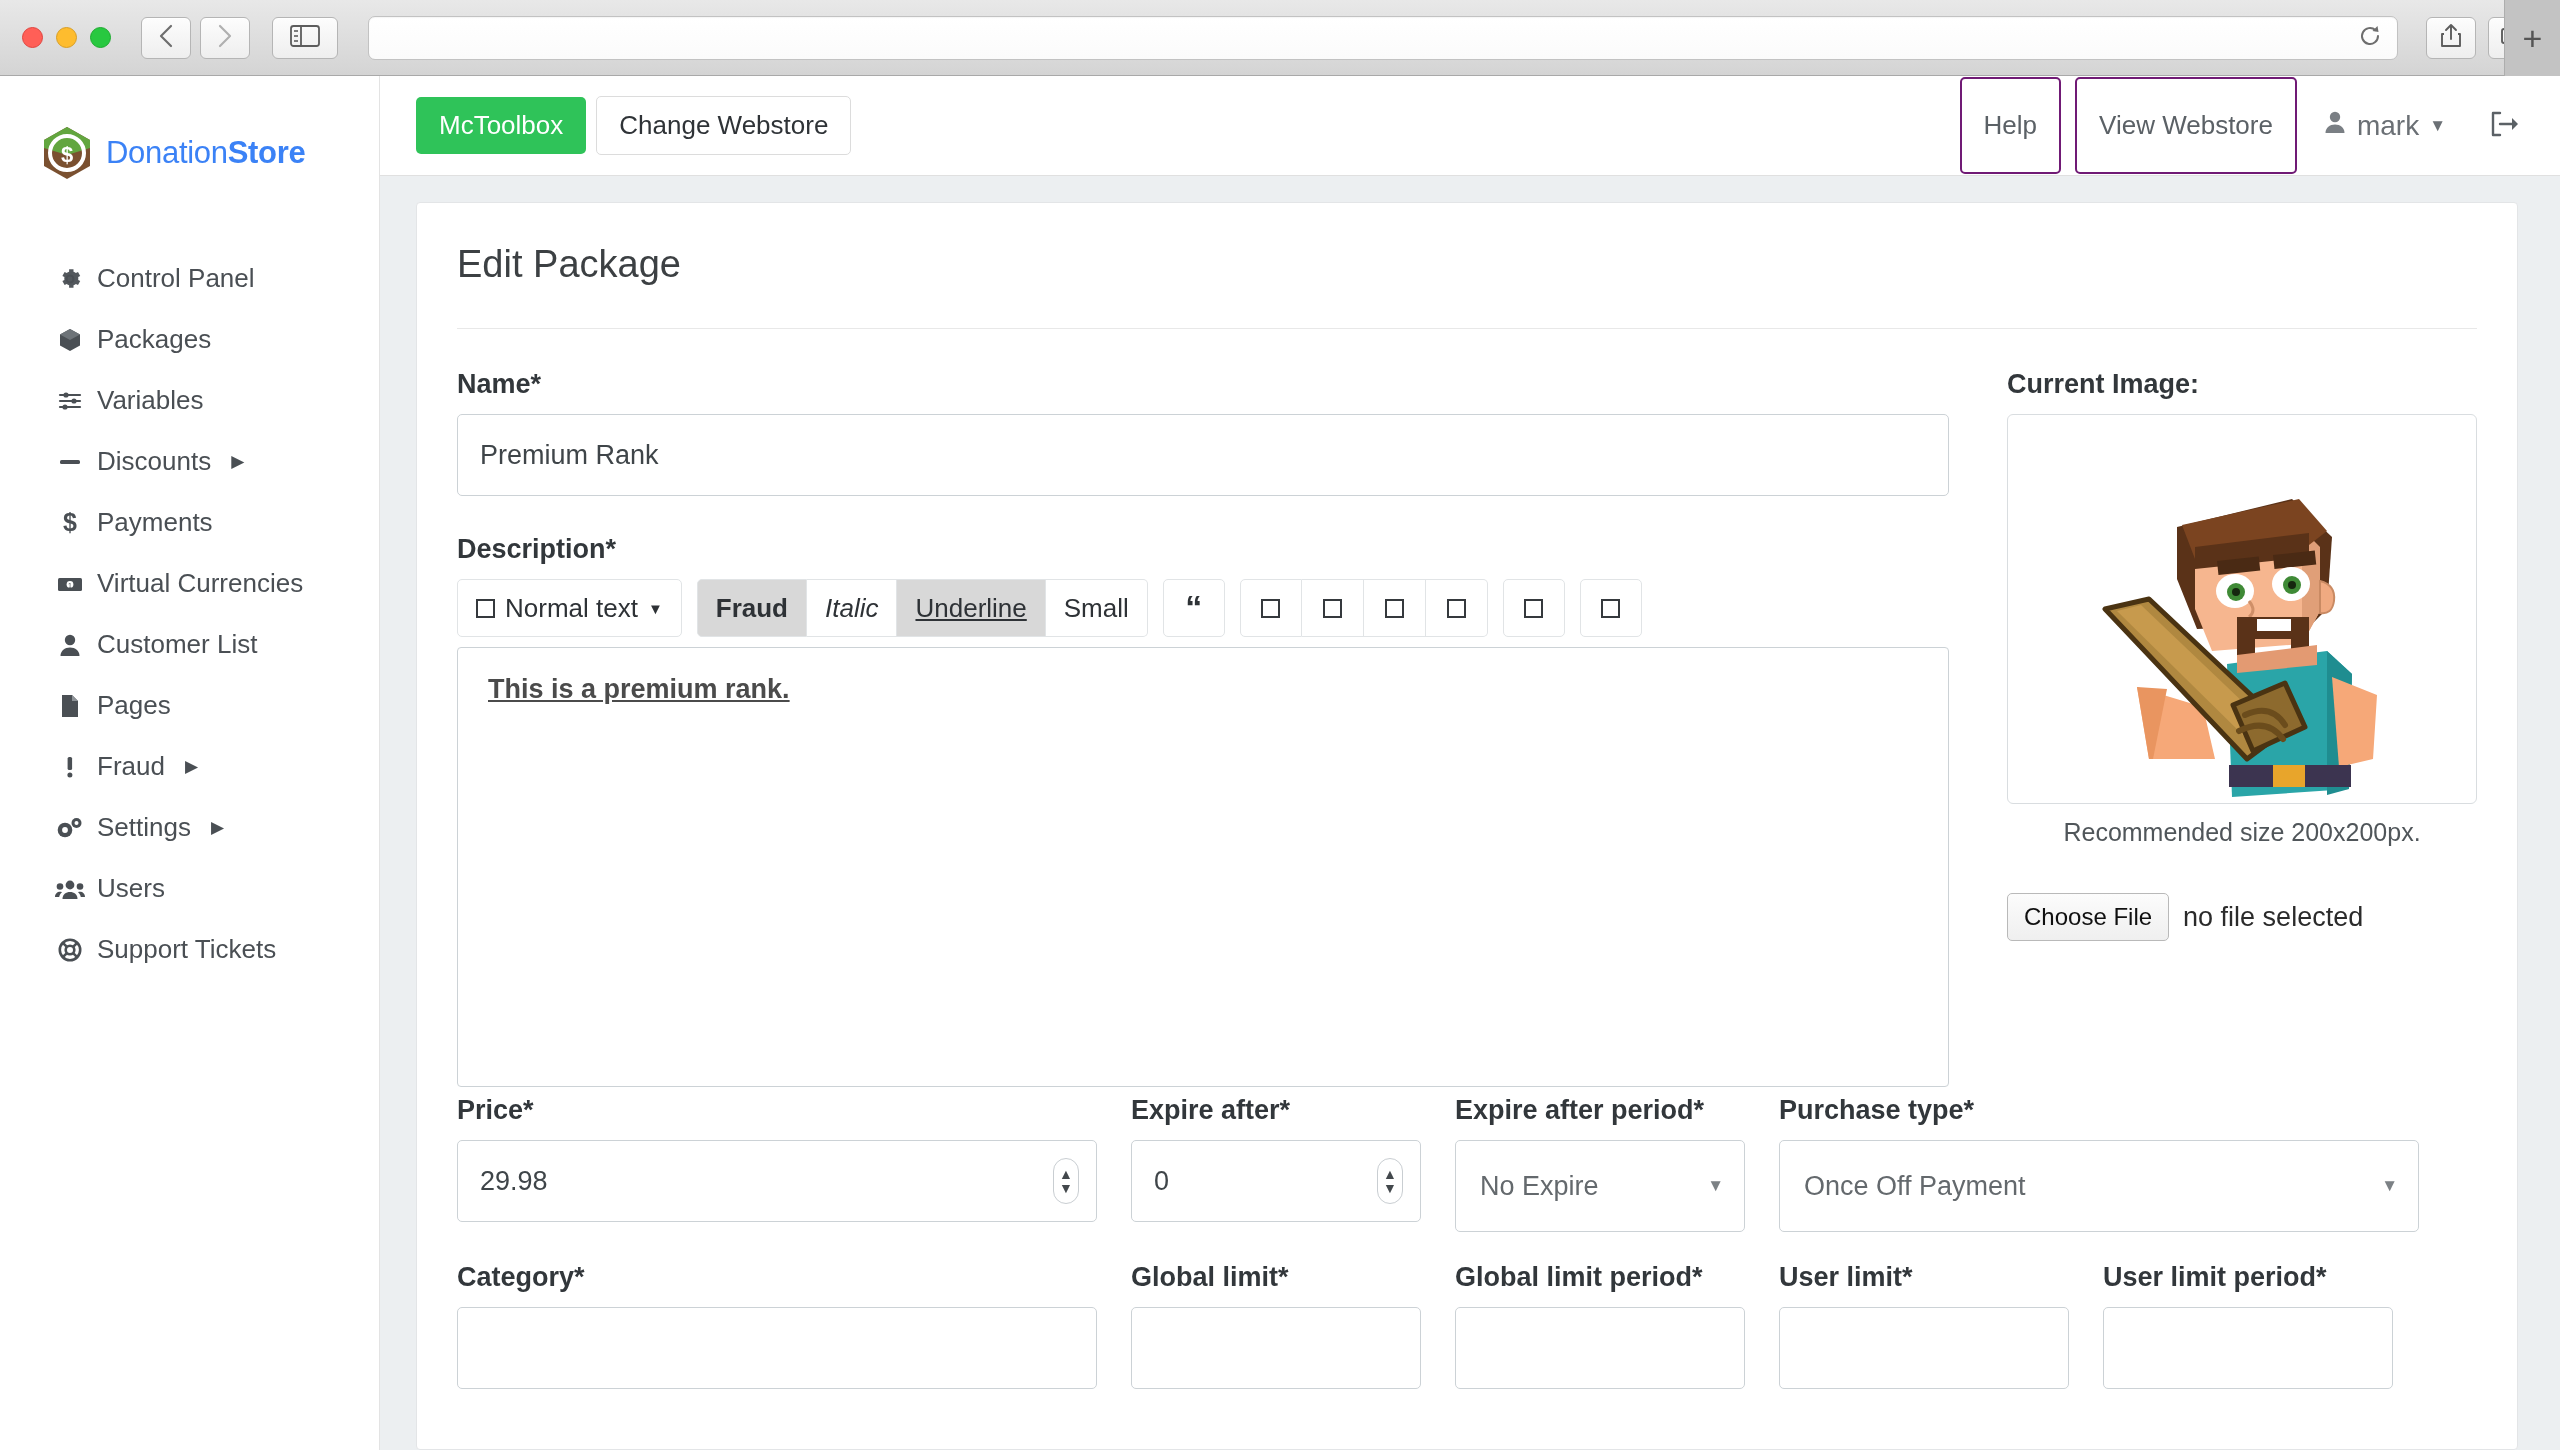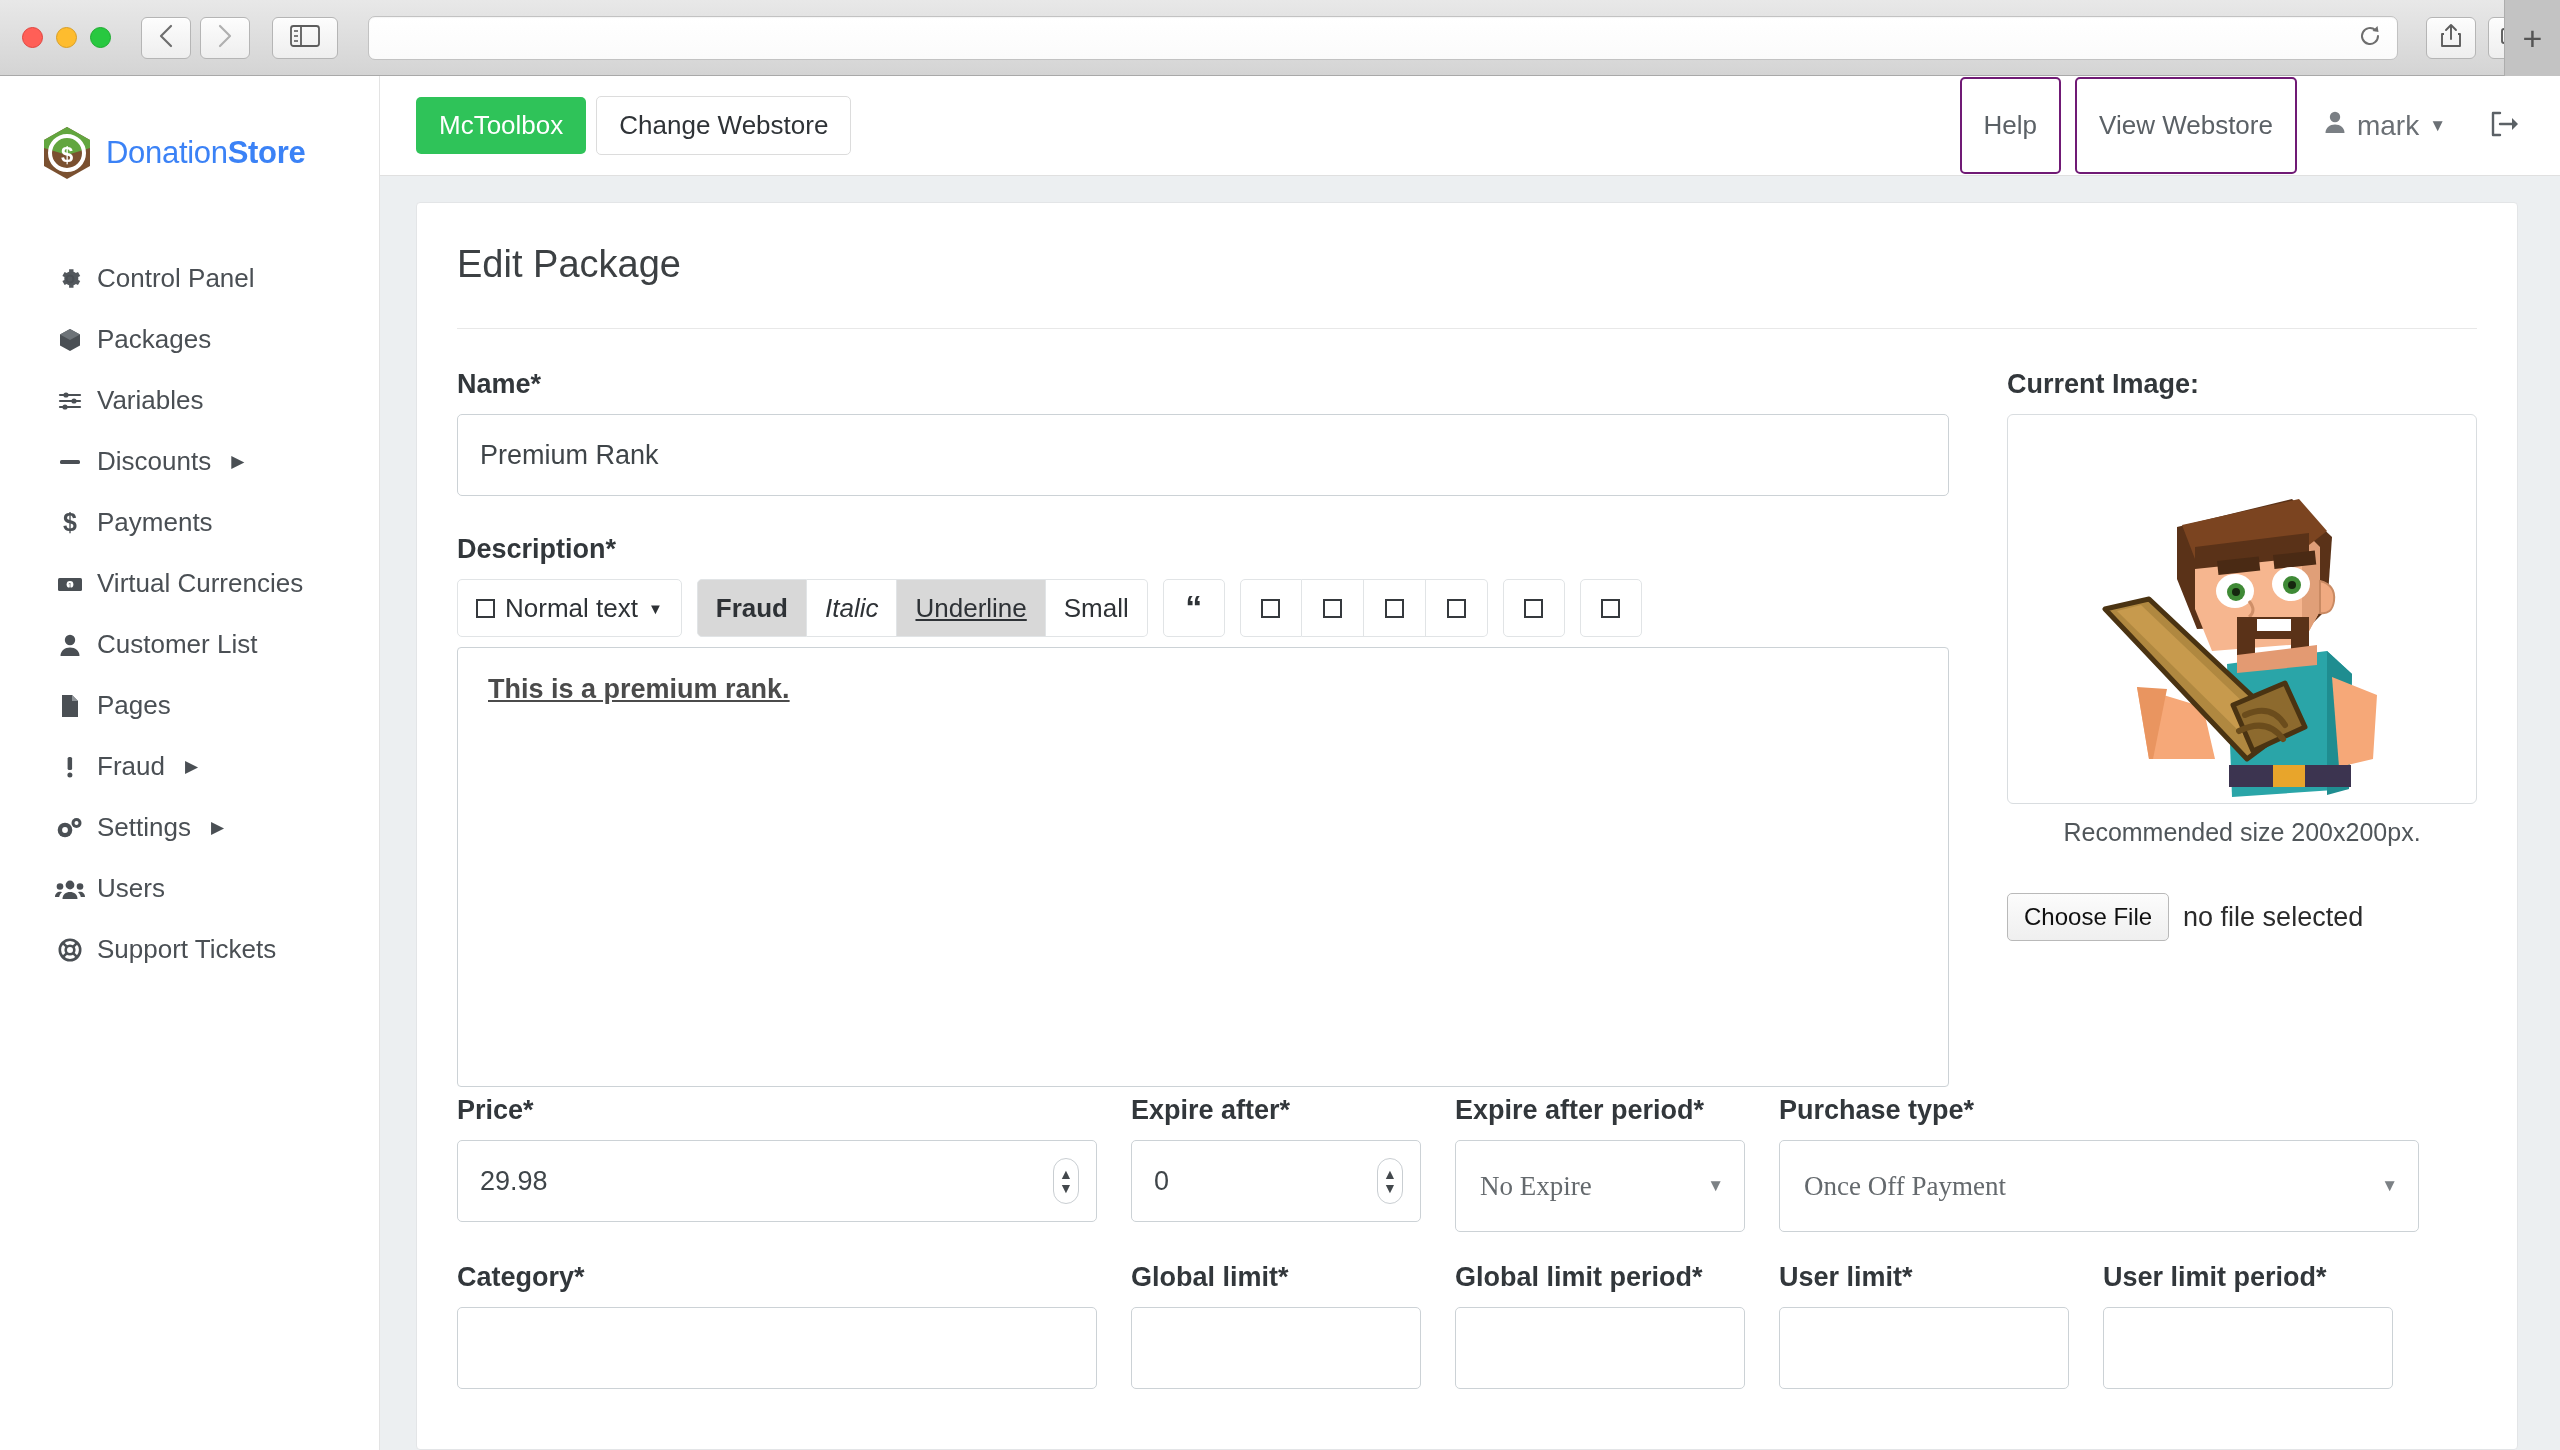--- a/index.html
+++ b/index.html
@@ -201,21 +201,21 @@
     display:flex; flex-direction:column; align-items:center; justify-content:center;
     background:#fff; gap: 6px; cursor:pointer;
   }
   .spinner span { font-size: 14px; line-height: 8px; color:#43484c; }
 
   .select-box {
     width:100%; height: 92px;
     border:1px solid #ccd2d6; border-radius:5px;
     background:#fff; display:flex; align-items:center;
     padding: 0 20px 0 24px; font-size: 27px; color:#64696d;
-    cursor:pointer; position: relative; font-family: Liberation Serif, serif;
+    cursor:pointer; position: relative;
   }
   .select-arrow { margin-left:auto; font-size: 17px; color:#7c8185; }
 
   .row2 { display:flex; gap: 34px; margin-top: 30px; }
   .r2-cat { width: 640px; }
   .r2-gl  { width: 290px; }
   .r2-glp { width: 290px; }
   .r2-ul  { width: 290px; }
   .r2-ulp { width: 290px; }
   .stub-input {

